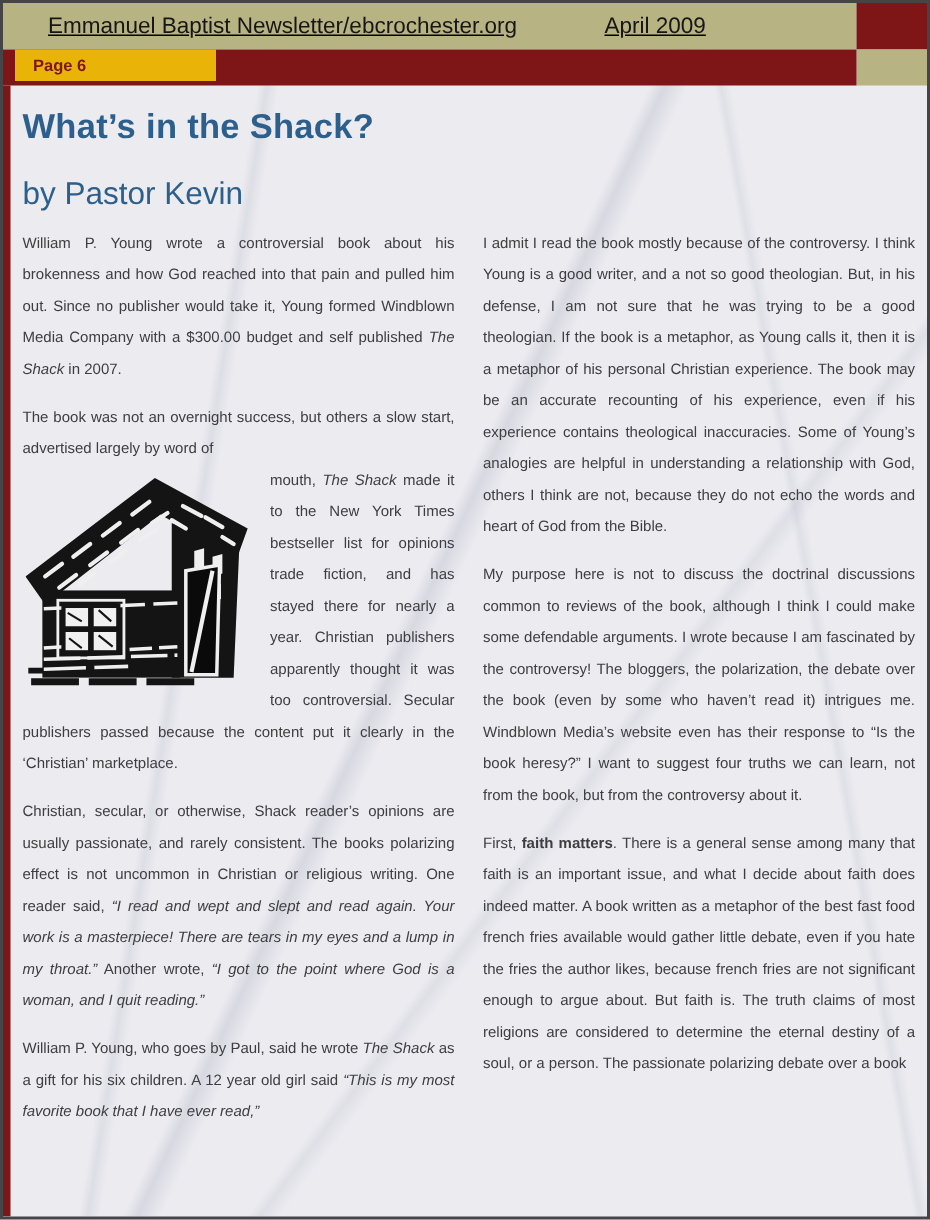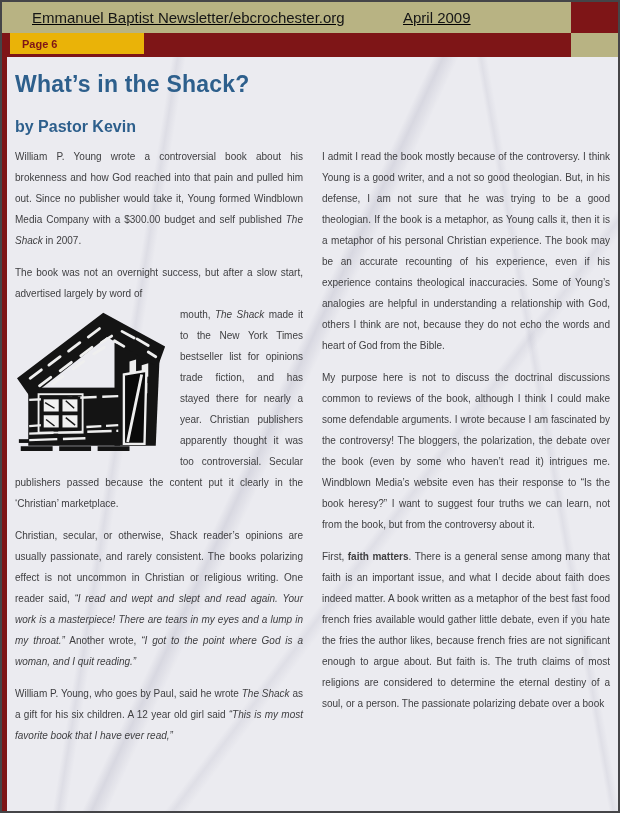--- a/index.html
+++ b/index.html
@@ -38,21 +38,21 @@
     display:flex;align-items:center;padding-left:12px;box-sizing:border-box;
   }
   .row2 .corner-khaki{width:47px;background:var(--khaki);}
   
   .content{
     position:absolute;top:55px;left:0;right:0;bottom:0;
     border-left:5px solid var(--maroon);
   }
   .title-row{display:flex;align-items:baseline;gap:20px;padding:14px 0 4px 8px;flex-direction:column;}
   .article-title{color:var(--titleblue);font-weight:bold;font-size:23px;letter-spacing:.2px;}
-  .article-byline{color:var(--titleblue);font-weight:bold;font-size:16px;}
+  .article-byline{color:var(--titleblue);font-weight:normal;font-size:21px;}
   .cols{display:flex;gap:19px;padding:6px 8px 0 8px;}
   .col{width:288px;color:var(--ink);}
   .col p{
     margin:0 0 11px 0;font-size:10px;line-height:21px;text-align:justify;
   }
   .col p.lead{margin-bottom:0;}
   .col p.cont{margin-top:0;}
   .shack{float:left;width:150px;height:150px;margin:3px 13px 2px 2px;}
 </style>
 </head>
@@ -79,21 +79,21 @@
 
     <div class="title-row">
       <span class="article-title">What’s in the Shack?</span>
       <span class="article-byline">by Pastor Kevin</span>
     </div>
 
     <div class="cols">
 
       <div class="col">
         <p><span>William P. Young wrote a controversial book about his brokenness and how God reached into that pain and pulled him out. Since no publisher would take it, Young formed Windblown Media Company with a $300.00 budget and self published </span><i>The Shack</i><span> in 2007.</span></p>
-        <p class="lead"><span>The book was not an overnight success, but after a slow start, advertised largely by word of </span></p>
+        <p class="lead"><span>The book was not an overnight success, but others a slow start, advertised largely by word of </span></p>
         <p class="cont"><svg class="shack" viewBox="0 0 160 160" aria-hidden="true">
             <path d="M4,151 h122" stroke="#141414" stroke-width="5" stroke-dasharray="34 7" fill="none"></path>
             <path d="M2,143 h28" stroke="#141414" stroke-width="4" fill="none"></path>
 
             <rect x="12" y="86" width="98" height="62" fill="#141414"></rect>
 
             <polygon points="104,38 152,56 148,148 104,148" fill="#141414"></polygon>
 
             <polygon points="0,76 92,6 158,42 150,64 96,32 14,96" fill="#141414"></polygon>
 

